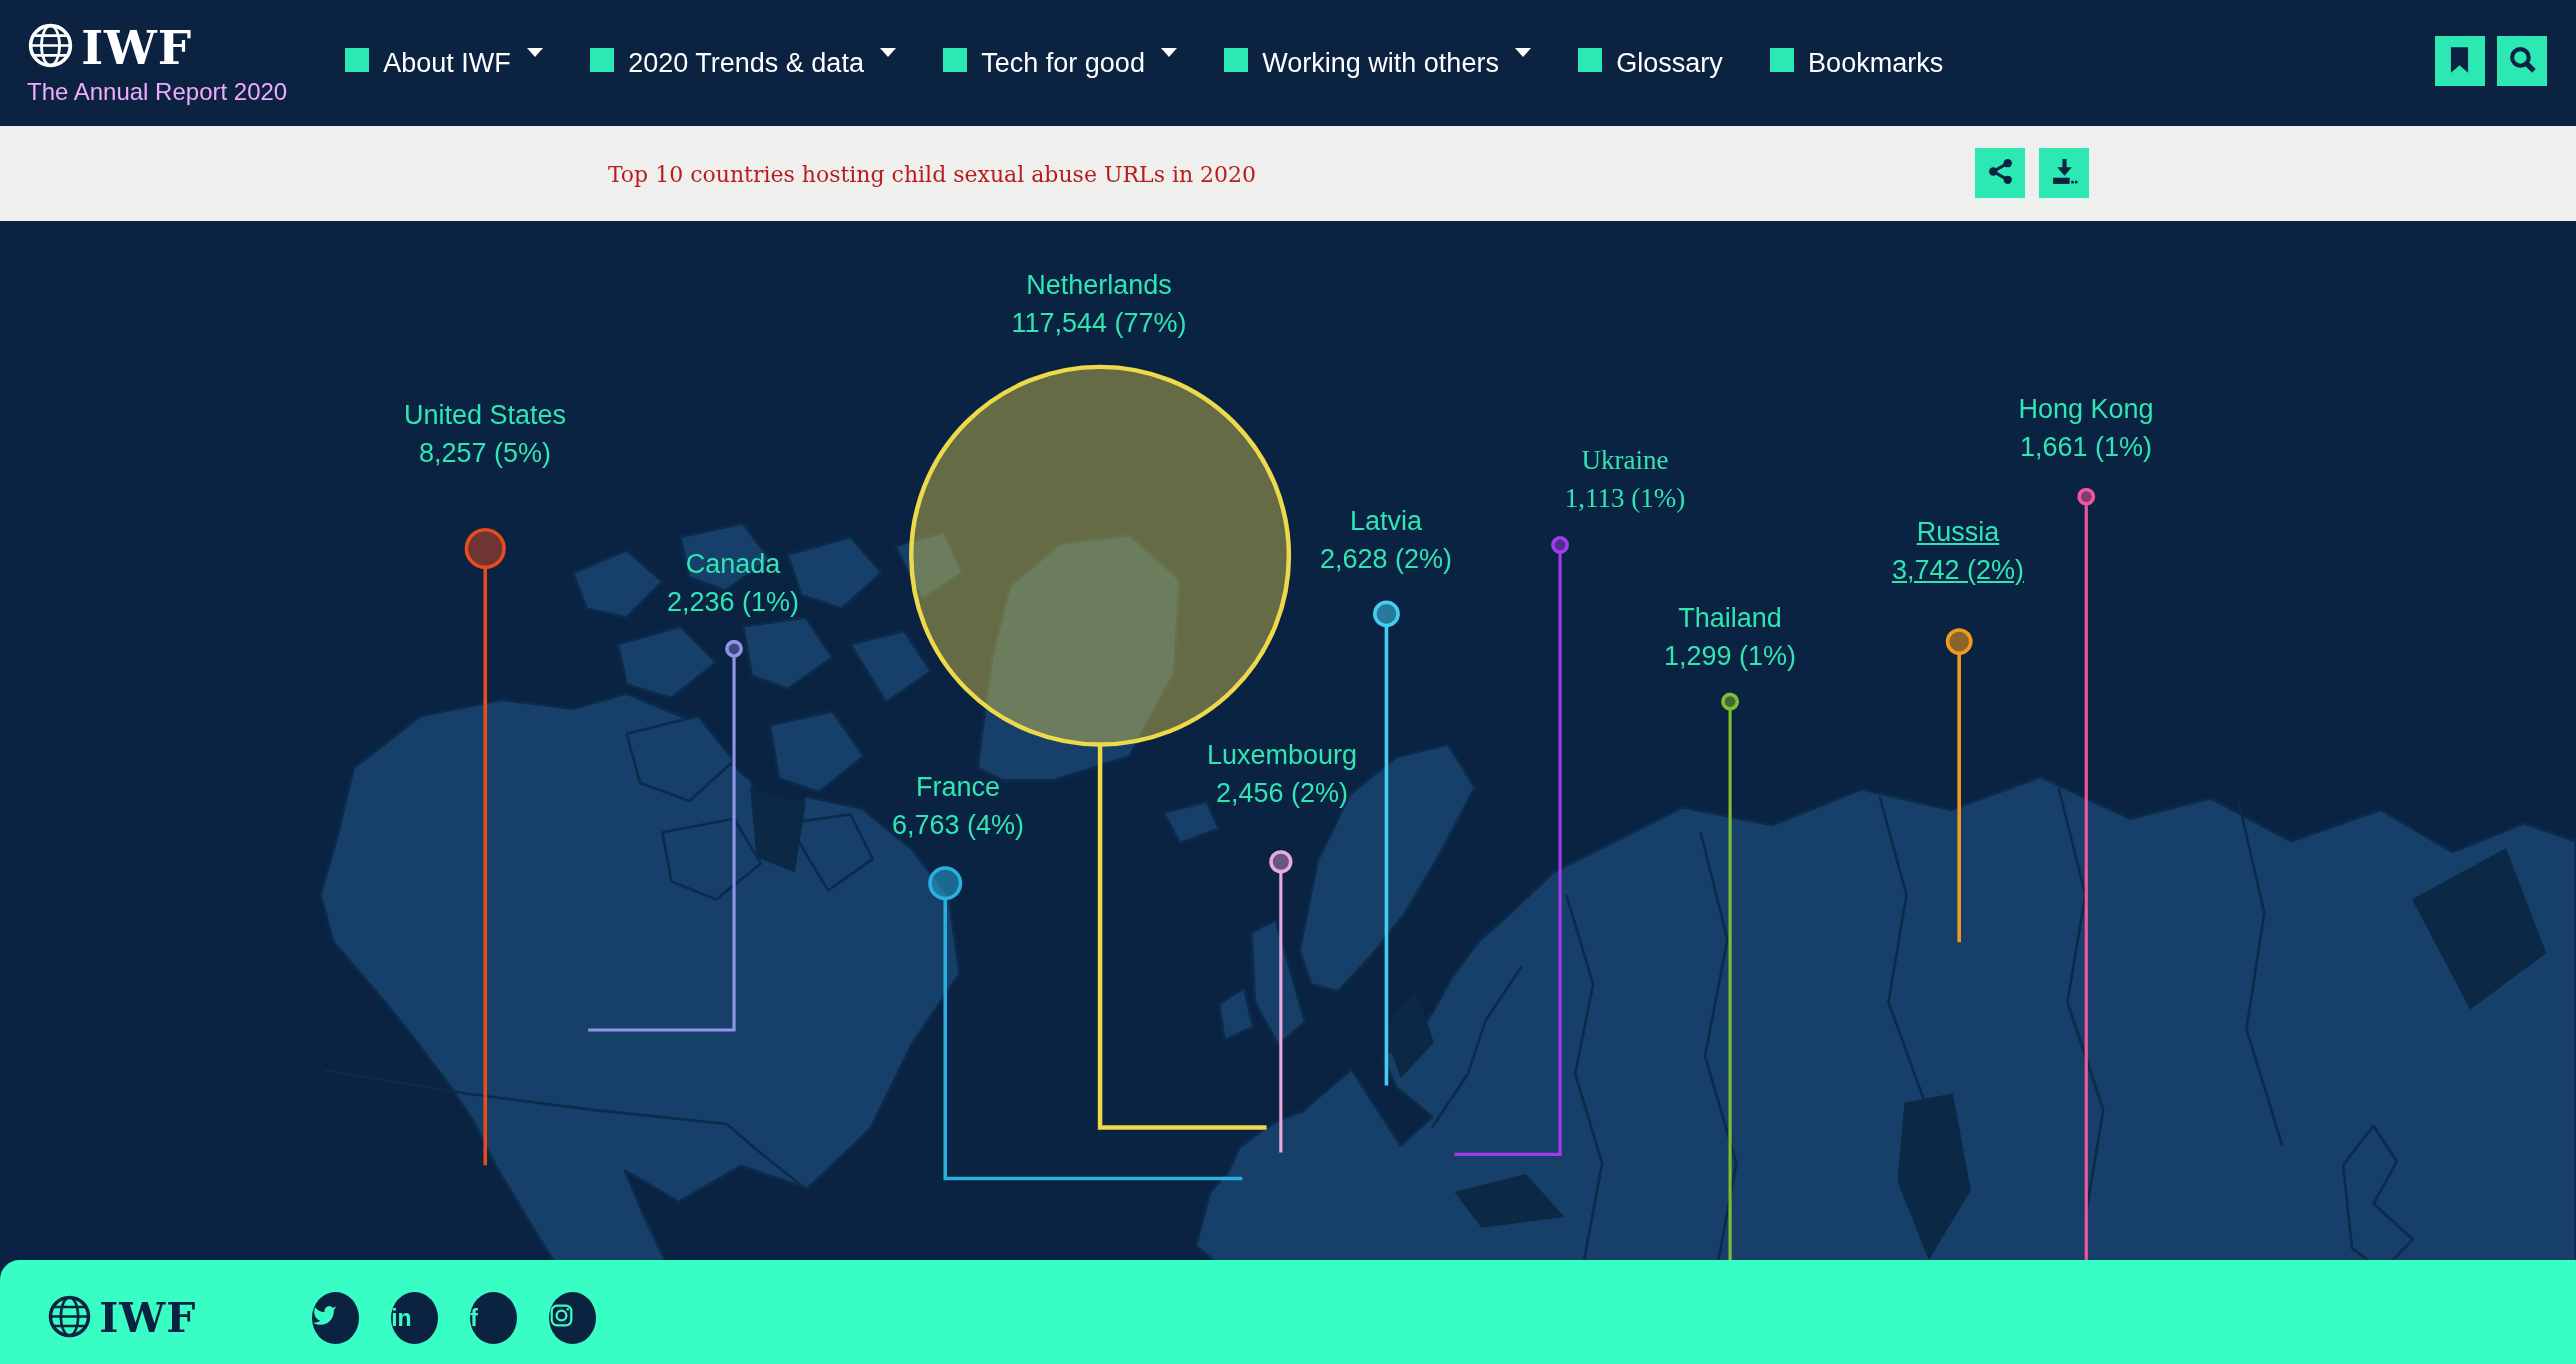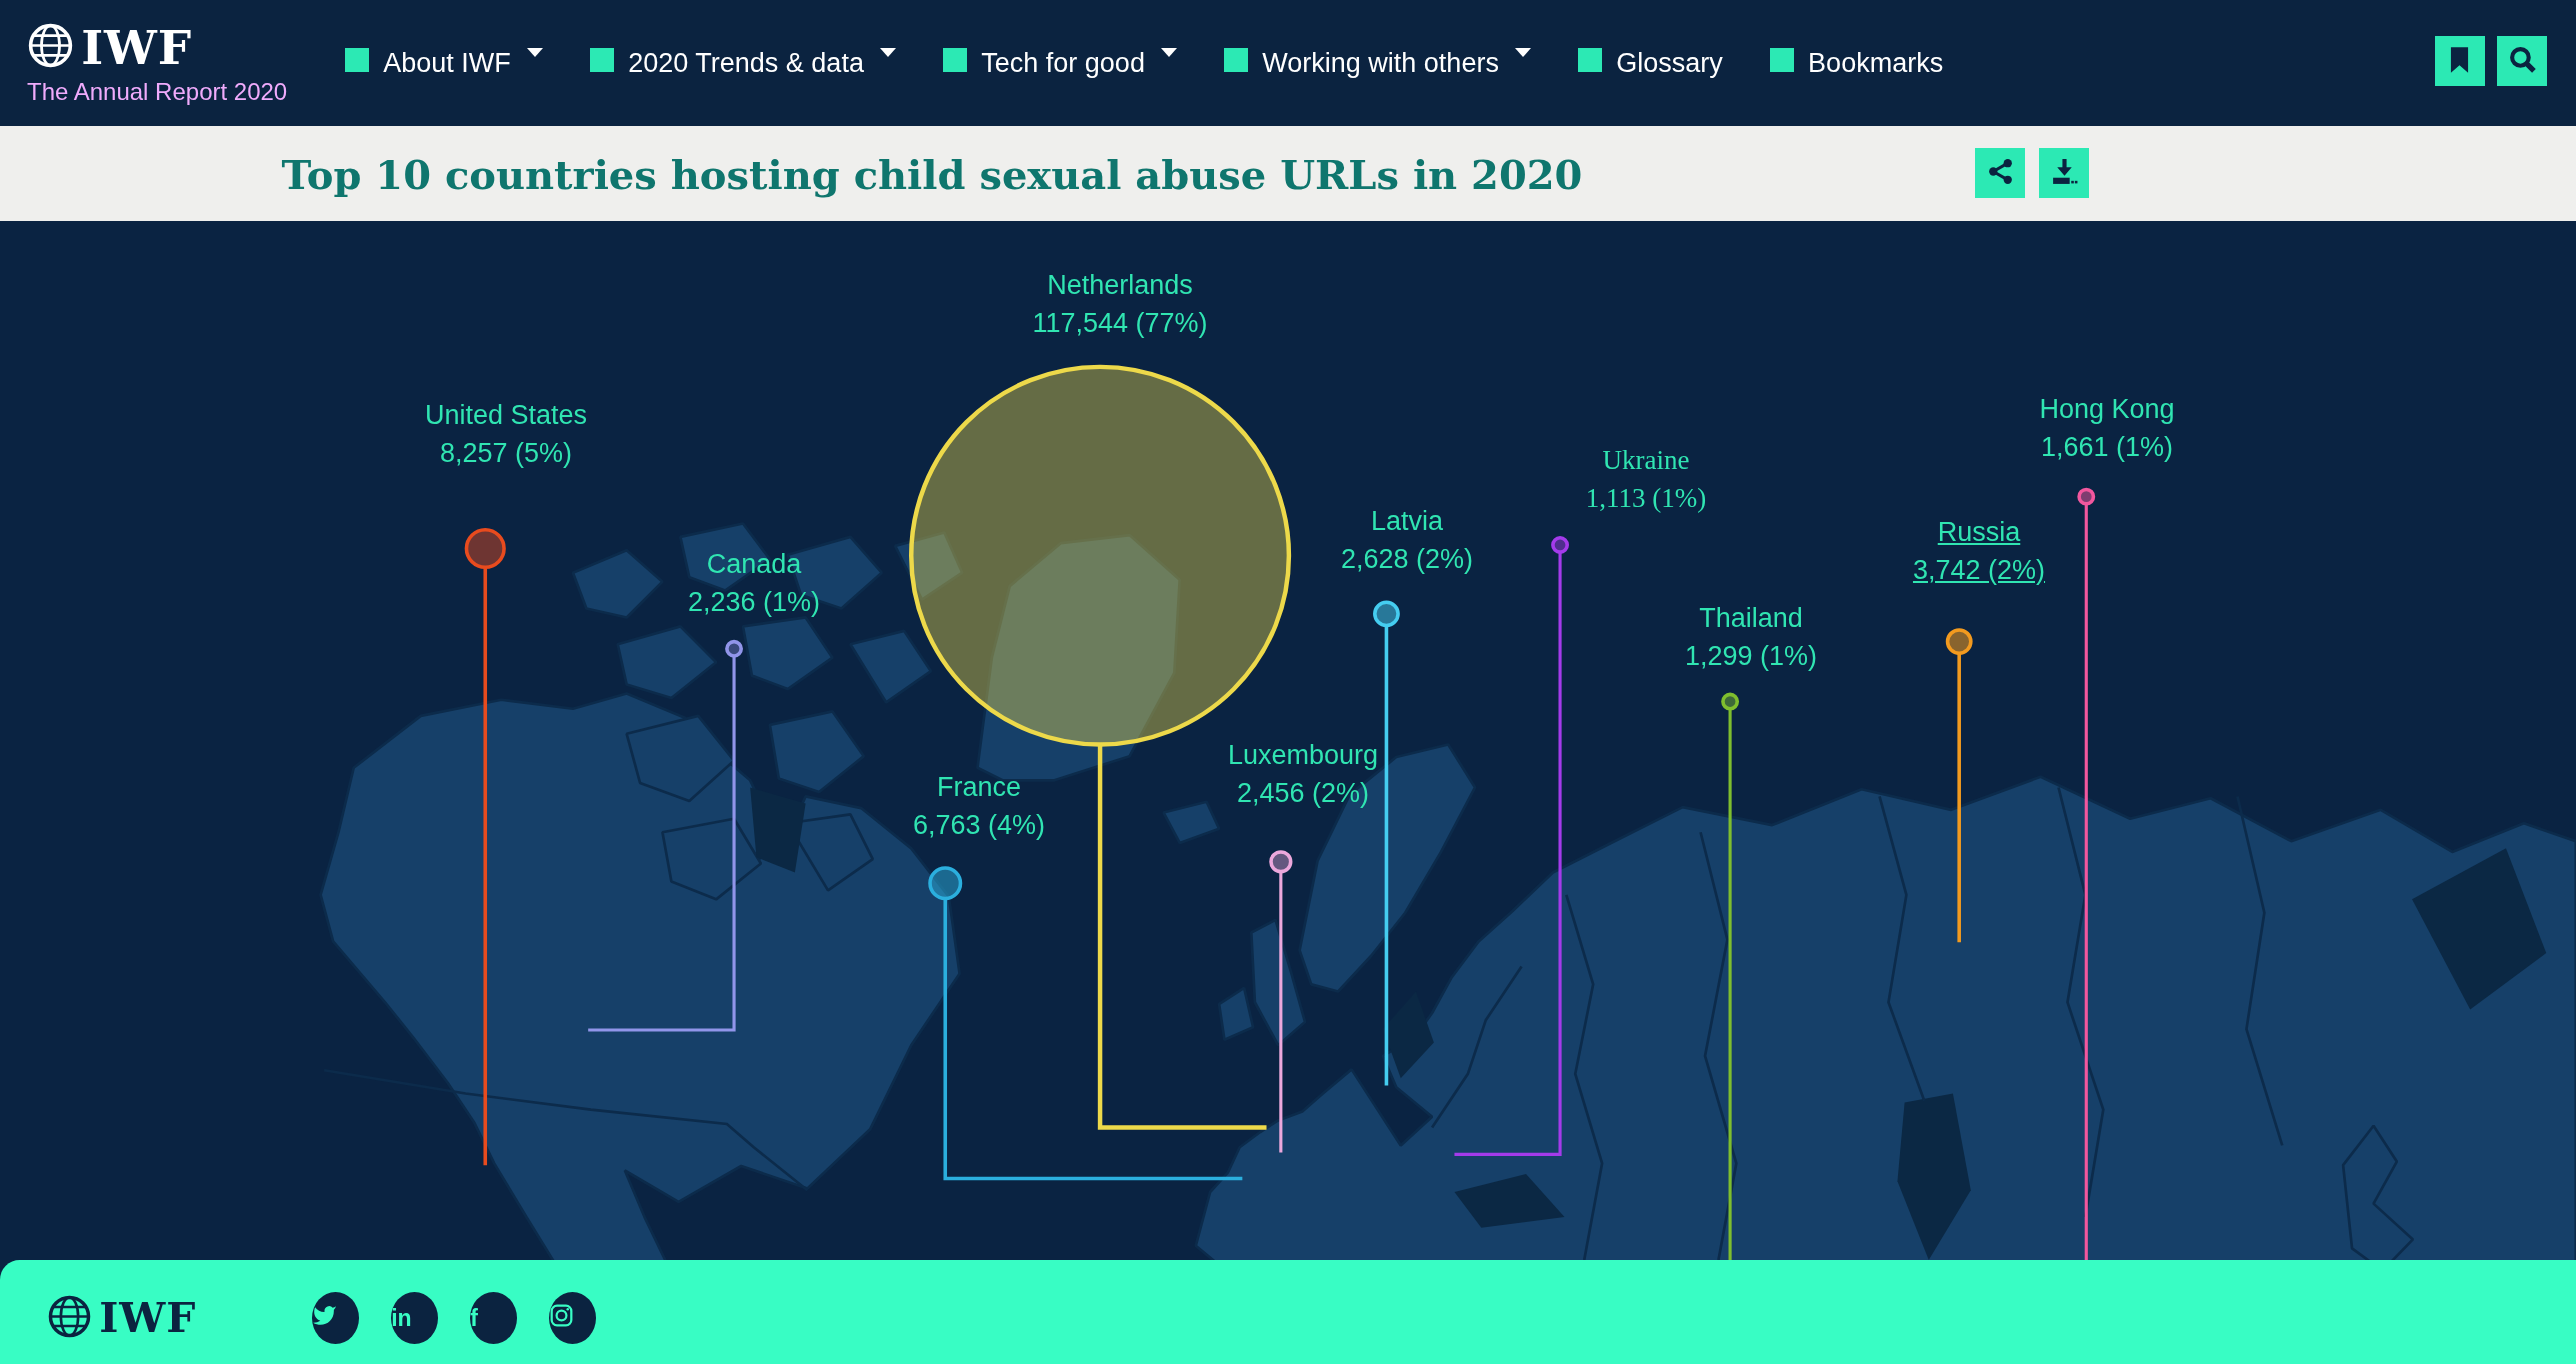--- a/index.html
+++ b/index.html
@@ -20,22 +20,22 @@
   .nav-label{color:#ffffff;font-size:27px;white-space:nowrap;}
   .caret{width:0;height:0;border-left:8px solid transparent;border-right:8px solid transparent;
          border-top:9px solid #ffffff;margin-left:1.8px;}
   .nav-buttons{position:absolute;right:29px;top:36px;display:flex;gap:12.5px;}
   .icon-btn{width:50px;height:50px;background:#2CE9B4;display:flex;align-items:center;
             justify-content:center;cursor:pointer;}
 
   
   .title-bar{position:absolute;left:0;top:126px;width:2576px;height:95px;background:#EFEFED;}
   .page-title{position:absolute;left:932px;top:50%;transform:translate(-50%,-50%);
-              font-family:"DejaVu Serif","Liberation Serif",serif;font-weight:bold;
-              color:#0f766e;font-size:40px;white-space:nowrap;}
+              font-family:"DejaVu Serif","Liberation Serif",serif;font-weight:normal;
+              color:#b91c1c;font-size:22px;white-space:nowrap;}
   .bar-buttons{position:absolute;left:1975px;top:22.4px;display:flex;gap:14.3px;}
 
   
   .chart{position:absolute;left:0;top:221px;width:2576px;height:1039px;background:#0A2342;}
   .chart svg{position:absolute;left:0;top:0;}
   .country-label{position:absolute;transform:translateX(-50%);text-align:center;
                  color:#30E5B2;font-size:27px;line-height:38px;white-space:nowrap;}
 
   
   .footer{position:absolute;left:0;top:1260px;width:2576px;height:104px;background:#38FDC4;
@@ -212,21 +212,21 @@
         <polyline points="1743,616 1743,1290 1625,1290" fill="none" stroke="#A43BEB" stroke-width="3.5"></polyline>
         <circle cx="1743" cy="609" r="8" stroke="#A43BEB" stroke-width="4" fill="#A43BEB" fill-opacity="0.45"></circle>
         <polyline points="1933,791 1933,1410" fill="none" stroke="#7FBE2E" stroke-width="3.5"></polyline>
         <circle cx="1933" cy="784" r="8" stroke="#7FBE2E" stroke-width="4" fill="#7FBE2E" fill-opacity="0.45"></circle>
         <polyline points="2189,729 2189,1053" fill="none" stroke="#F29A1F" stroke-width="4"></polyline>
         <circle cx="2189" cy="717" r="13" stroke="#F29A1F" stroke-width="4" fill="#F29A1F" fill-opacity="0.55"></circle>
         <polyline points="2331,562 2331,1410" fill="none" stroke="#F2579E" stroke-width="3.5"></polyline>
         <circle cx="2331" cy="555" r="8" stroke="#F2579E" stroke-width="4" fill="#F2579E" fill-opacity="0.5"></circle>
       </svg>
 
-    <div id="labels" style="position:absolute;left:0;top:-221px;width:2220px;height:1364px;pointer-events:none;margin-left:21px;">
+    <div id="labels" style="position:absolute;left:0;top:-221px;width:2220px;height:1364px;pointer-events:none;">
         <div class="country-label" style="left: 1099px; top: 266px;">
           <div>Netherlands</div>
           <div>117,544 (77%)</div>
         </div>
         <div class="country-label" style="left: 485px; top: 396px;">
           <div>United States</div>
           <div>8,257 (5%)</div>
         </div>
         <div class="country-label" style="left: 733px; top: 545px;">
           <div>Canada</div>

